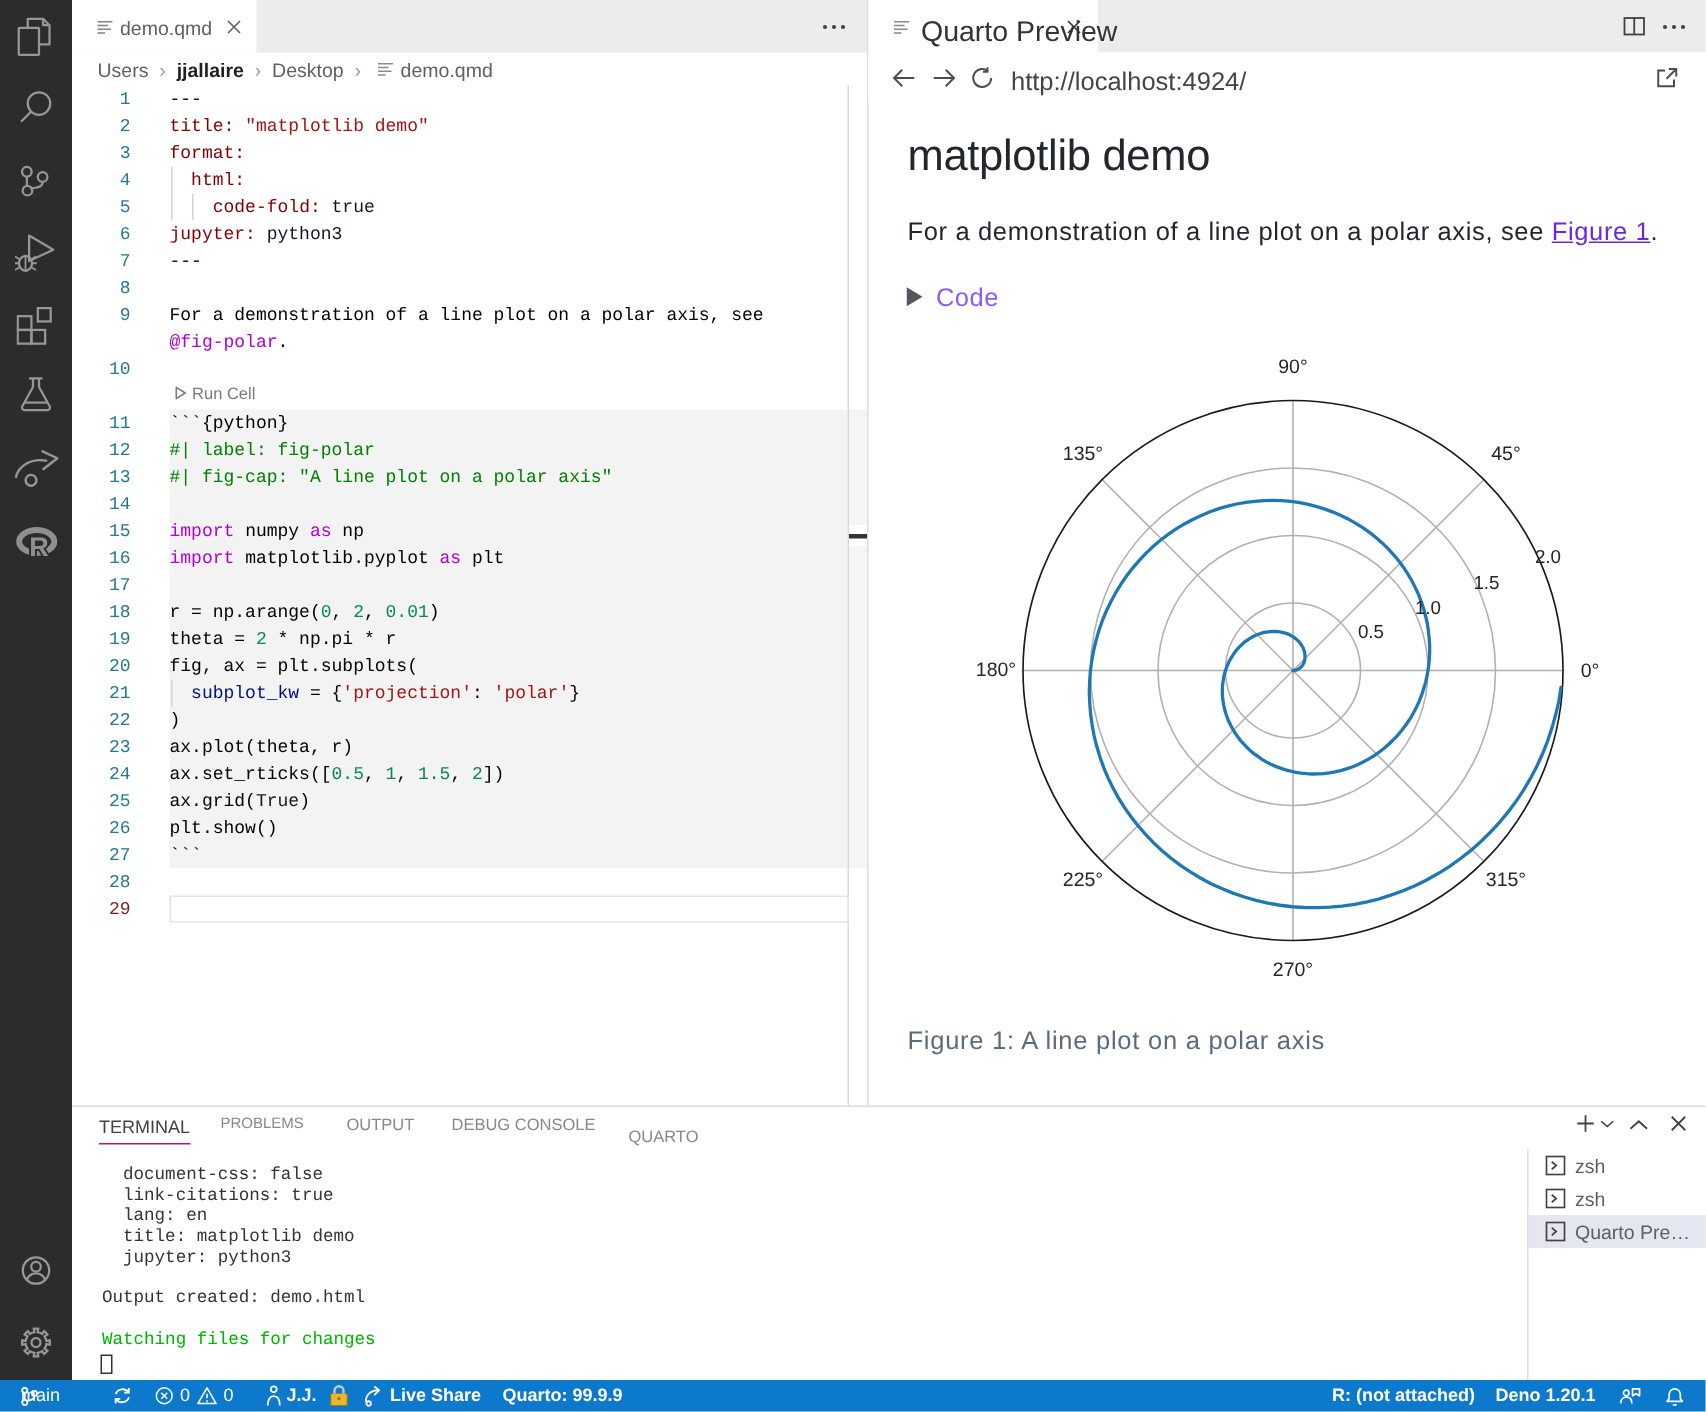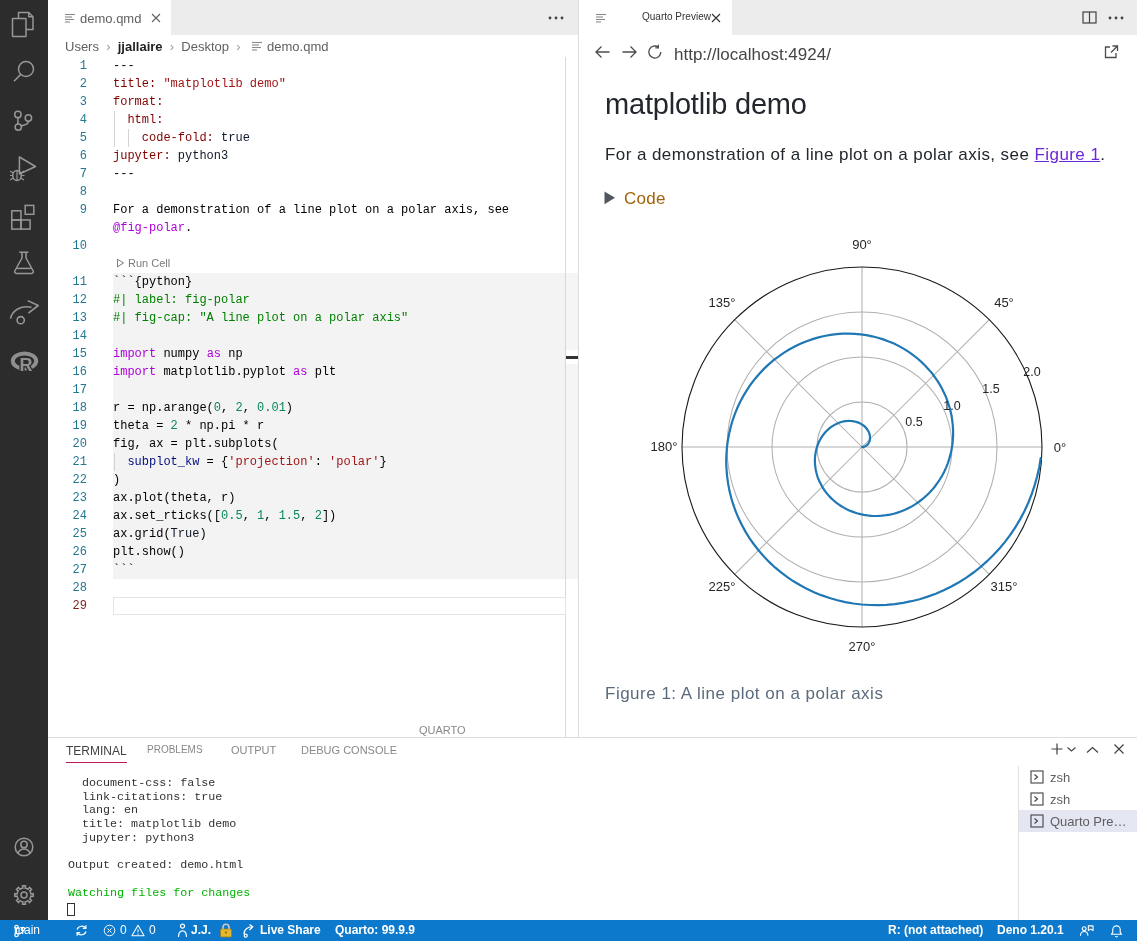--- a/index.html
+++ b/index.html
@@ -170,21 +170,21 @@
 ax.plot(theta, r)
 ax.set_rticks([<span class="n">0.5</span>, <span class="n">1</span>, <span class="n">1.5</span>, <span class="n">2</span>])
 ax.grid(<span class="b">True</span>)
 plt.show()
 ```</pre>
 
 <div class="abs" style="left:578px;top:0;width:1px;height:737px;background:#ddd"></div>
 
 <div class="abs" style="left:579px;top:0;width:558px;height:35px;background:#ececec"></div>
 <div class="abs" style="left:579px;top:0;width:153px;height:35px;background:#ffffff"></div>
-<div class="abs" id="tab2label" style="left:642px;top:11px;font-size:10px;color:#333">Quarto Preview</div>
+<div class="abs" id="tab2label" style="left:614px;top:11px;font-size:19px;color:#333">Quarto Preview</div>
 <svg class="abs" style="left:595px;top:12px" width="12" height="12" viewBox="0 0 12 12">
     <g stroke="#8a8a8a" stroke-width="1.1">
       <line x1="1" y1="2.5" x2="11" y2="2.5"></line>
       <line x1="1" y1="5" x2="8" y2="5"></line>
       <line x1="1" y1="7.5" x2="10" y2="7.5"></line>
       <line x1="1" y1="10" x2="6" y2="10"></line>
     </g>
   </svg>
 <svg class="abs" style="left:711px;top:13px" width="10" height="10" viewBox="0 0 10 10">
     <path d="M1 1 L9 9 M9 1 L1 9" stroke="#333" stroke-width="1.1"></path>
@@ -217,21 +217,21 @@
       <path d="M9.5 2 h5 v5 M14.5 2 L8 8.5"></path>
     </svg>
 </div>
 <div class="abs" style="left:674px;top:45px;font-size:17px;color:#444">http://localhost:4924/</div>
 
 <div class="abs" style="left:605px;top:88px;font-size:29px;font-weight:400;color:#22272e;letter-spacing:-0.2px">matplotlib demo</div>
 <div class="abs" style="left:605px;top:145px;font-size:17px;color:#22272e;letter-spacing:0.43px">For a demonstration of a line plot on a polar axis, see <span style="color:#6d28d9;text-decoration:underline">Figure 1</span>.</div>
 <svg class="abs" style="left:604px;top:191px" width="12" height="14" viewBox="0 0 12 14">
     <path d="M0.5 0.5 L11 6.8 L0.5 13.2 Z" fill="#50575e"></path>
   </svg>
-<div class="abs" style="left:624px;top:189px;font-size:17px;color:#a16207;letter-spacing:0.3px">Code</div>
+<div class="abs" style="left:624px;top:189px;font-size:17px;color:#8b5cf6;letter-spacing:0.3px">Code</div>
 <div class="abs" style="left:605px;top:684px;font-size:17px;color:#5c6b7c;letter-spacing:0.5px">Figure 1: A line plot on a polar axis</div>
 
 <svg class="abs" id="plot" style="left:578px;top:225px" width="559" height="450" viewBox="0 0 559 450">
     <g fill="none" stroke="#b0b0b0" stroke-width="1.05">
 <circle cx="284.0" cy="222.0" r="45"></circle>
       <circle cx="284.0" cy="222.0" r="90"></circle>
       <circle cx="284.0" cy="222.0" r="135"></circle>
 <line x1="284.0" y1="222.0" x2="464.0" y2="222.0"></line>
       <line x1="284.0" y1="222.0" x2="411.3" y2="94.7"></line>
       <line x1="284.0" y1="222.0" x2="284.0" y2="42.0"></line>
@@ -258,21 +258,21 @@
       <text x="454" y="150.5" text-anchor="middle" font-size="12.5">2.0</text>
     </g>
   </svg>
 
 <div class="abs" style="left:48px;top:737px;width:1089px;height:183px;background:#fff;border-top:1px solid #ddd"></div>
 <div class="abs" id="ptabs" style="left:0;top:0;width:0;height:0">
   <div class="abs" style="left:66px;top:744px;font-size:12px;color:#424242;border-bottom:1px solid #be185d;padding-bottom:4px">TERMINAL</div>
   <div class="abs" style="left:147px;top:744px;font-size:10px;color:#888">PROBLEMS</div>
   <div class="abs" style="left:231px;top:744px;font-size:11px;color:#888">OUTPUT</div>
   <div class="abs" style="left:301px;top:744px;font-size:11px;color:#888">DEBUG CONSOLE</div>
-  <div class="abs" style="left:419px;top:724px;font-size:11px;color:#888">QUARTO</div>
+  <div class="abs" style="left:419px;top:752px;font-size:11px;color:#888">QUARTO</div>
   <svg class="abs" style="left:1046px;top:741px" width="84" height="18" viewBox="0 0 84 18" fill="none" stroke="#424242" stroke-width="1.2">
     <path d="M11 2.5 V13.5 M5.5 8 H16.5"></path>
     <path d="M21.5 6.5 l4 3.5 4-3.5" stroke-width="1.1"></path>
     <path d="M41 11.5 l5.5-5 5.5 5"></path>
     <path d="M68.5 3.5 l9 9 M77.5 3.5 l-9 9"></path>
   </svg>
 </div>
 <pre class="abs" id="term" style="left:68px;top:777px;font-size:11.7px;line-height:13.7px;color:#333">  document-css: false
   link-citations: true
   lang: en

